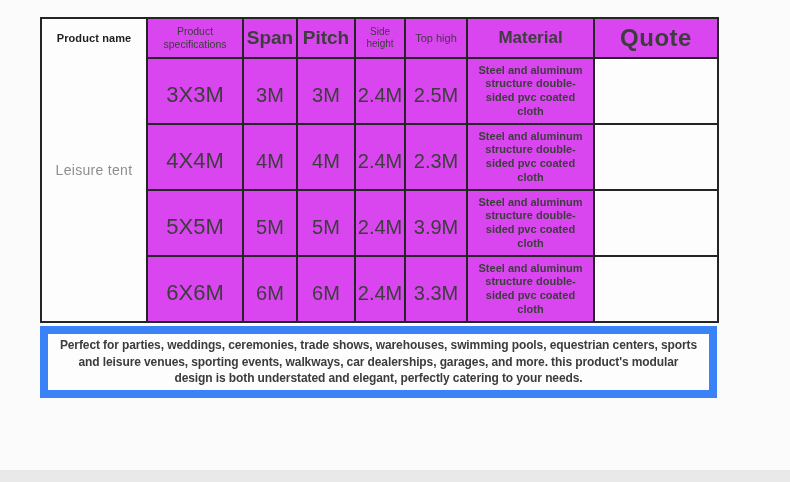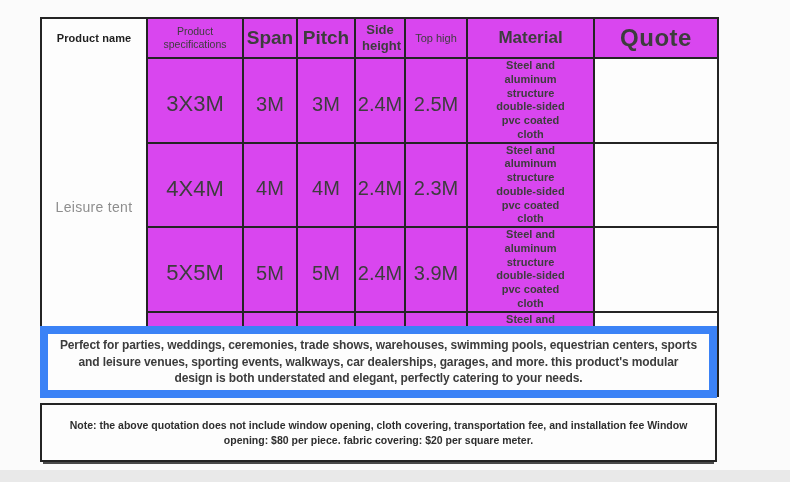--- a/index.html
+++ b/index.html
@@ -52,33 +52,33 @@
   }
   .product-name-value {
     font-size: 14px;
     color: #8e8e8e;
     letter-spacing: 0.3px;
   }
 
   td.h-specs  { font-size: 10.5px; color: #2d2d2d; line-height: 1.25; padding: 0 8px; border-radius: 20px; }
   td.h-span,
   td.h-pitch  { font-size: 19px; font-weight: bold; color: #2a2a2a; }
-  td.h-side   { font-size: 13px; color: #2d2d2d; line-height: 1.2; padding: 0 6px; font-weight: bold; }
+  td.h-side   { font-size: 10px; color: #2d2d2d; line-height: 1.2; padding: 0 6px; }
   td.h-top    { font-size: 11px; color: #2d2d2d; }
   td.h-material { font-size: 17px; font-weight: bold; color: #2a2a2a; }
   td.h-quote  { font-size: 24px; font-weight: bold; color: #2a2a2a; letter-spacing: 0.5px; }
 
   td.c-spec  { font-size: 22px; padding-top: 8px; }
   td.c-num   { font-size: 20px; padding-top: 8px; }
   td.c-material {
     font-size: 11px;
     font-weight: bold;
     color: #222222;
     line-height: 1.25;
-    padding: 0 24px;
+    padding: 0 6px;
   }
   td.c-quote { background: #fdfdfd; }
 
   .desc-box {
     position: absolute;
     left: 40px; top: 326px;
     width: 677px; height: 72px;
     background: #fdfdfd;
     border: 8px solid #3b82f6;
     display: flex;
@@ -185,19 +185,16 @@
         <td class="c-material">Steel and aluminum structure double-sided pvc coated cloth</td>
         <td class="c-quote"></td>
       </tr>
     </tbody>
   </table>
 
   <div class="desc-box">
     <div class="desc-text">Perfect for parties, weddings, ceremonies, trade shows, warehouses, swimming pools, equestrian centers, sports and leisure venues, sporting events, walkways, car dealerships, garages, and more. this product's modular design is both understated and elegant, perfectly catering to your needs.</div>
   </div>
 
-  <div class="note-box">
-    <div class="note-text">Note: the above quotation does not include window opening, cloth covering, transportation fee, and installation fee Window opening: $80 per piece. fabric covering: $20 per square meter.</div>
-  </div>
 
   <div class="bottom-strip"></div>
 
 </div>
 
 </body></html>

